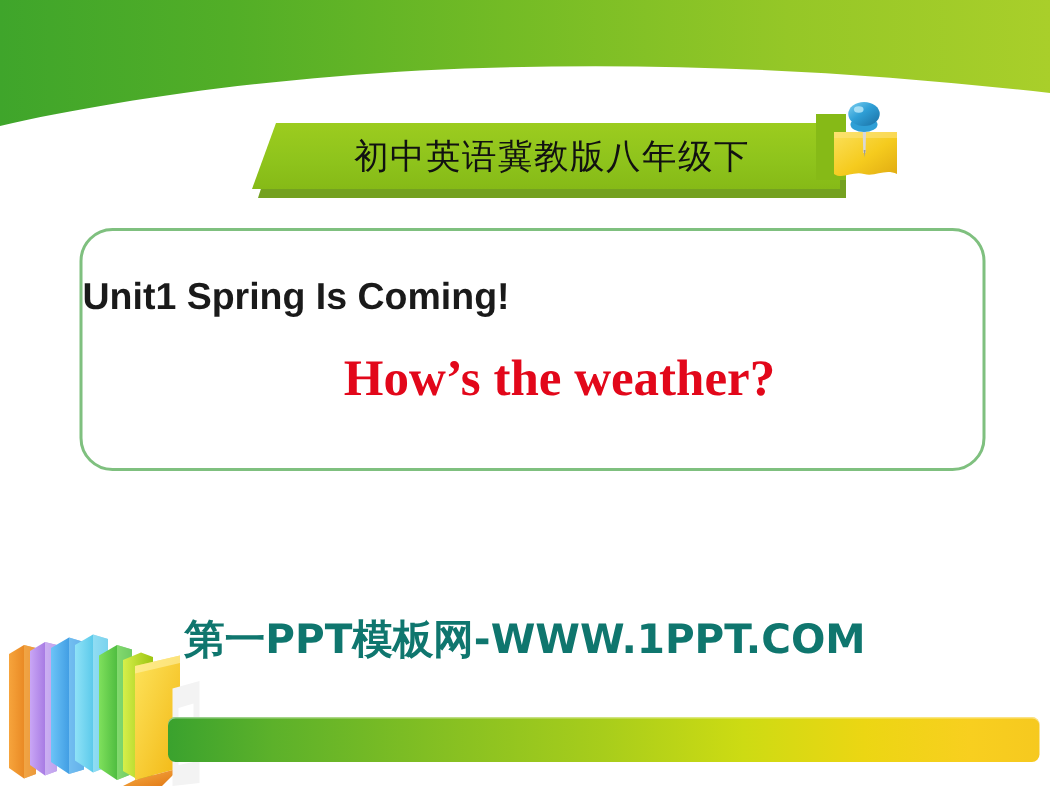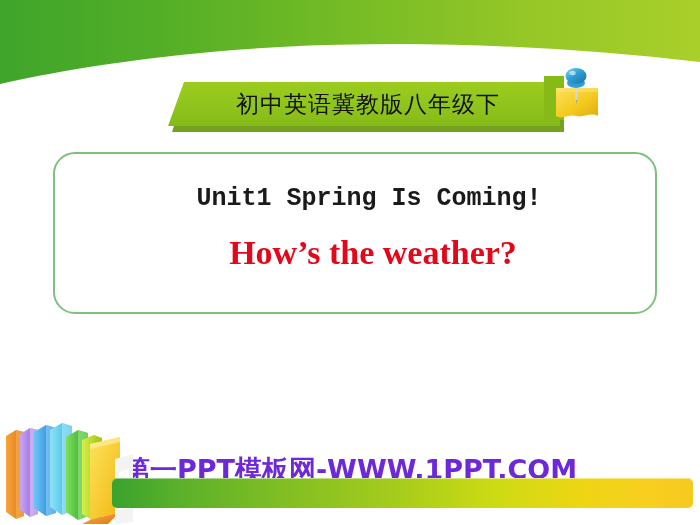--- a/index.html
+++ b/index.html
@@ -94,25 +94,24 @@
     top: 152px;
     width: 604px;
     height: 162px;
     border: 2px solid #7fc07f;
     border-radius: 22px;
     background: #ffffff;
     box-sizing: border-box;
   }
   .subtitle {
     position: absolute;
-    left: 12px;
+    left: 0;
     top: 30px;
     width: 604px;
-    text-align: center;
-    font-family: Liberation Mono, monospace;
+    font-family: Liberation Sans, sans-serif;
     font-weight: bold;
     font-size: 25px;
     color: #1a1a1a;
   }
   .main-title {
     position: absolute;
     left: 16px;
     top: 80px;
     width: 604px;
     text-align: center;
@@ -126,22 +125,21 @@
   .watermark {
     position: absolute;
     left: 0;
     top: 408px;
     width: 700px;
     text-align: center;
     font-family: "DejaVu Sans", sans-serif;
     font-weight: bold;
     font-size: 27px;
     letter-spacing: 0px;
-    color: #6d28d9;
-    margin-top: 44px;
+    color: #0f766e;
   }
 
   
   .books {
     position: absolute;
     left: 2px;
     top: 404px;
     width: 136px;
     height: 121px;
   }

